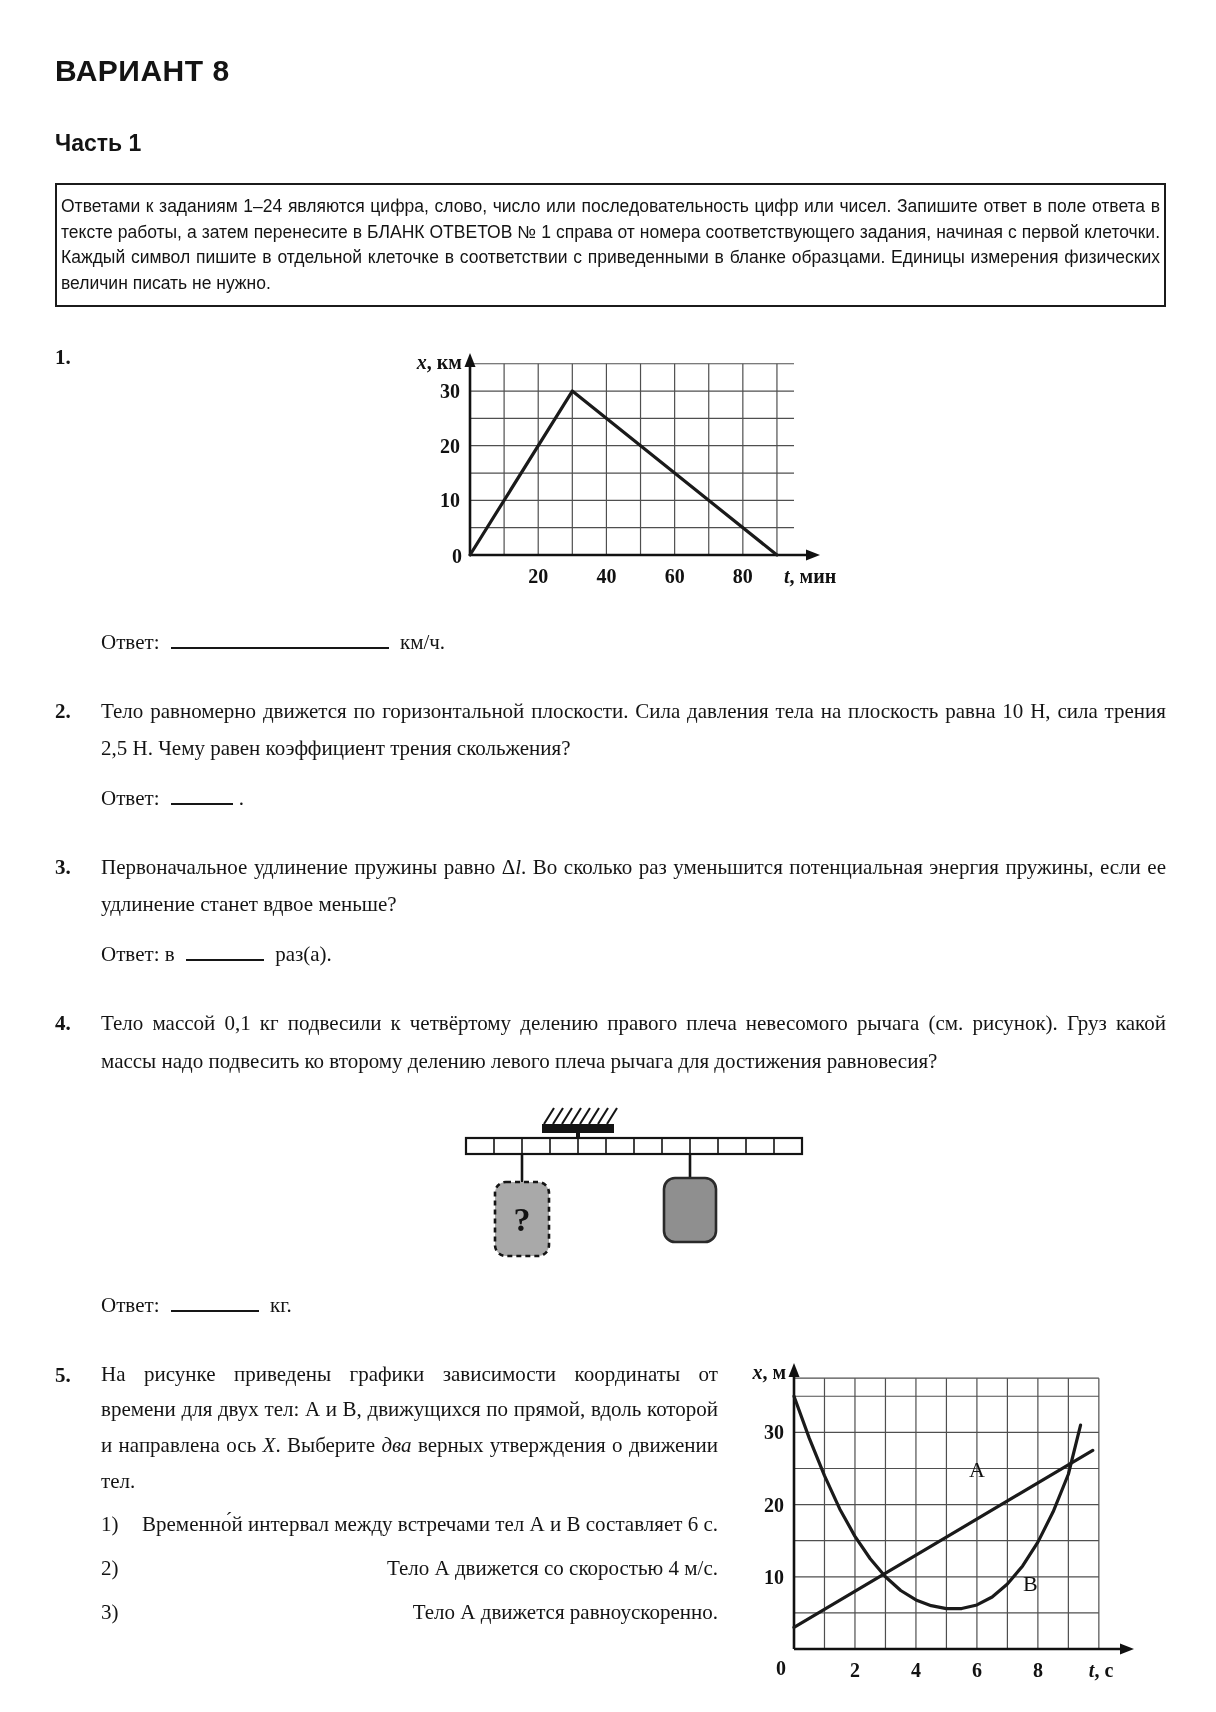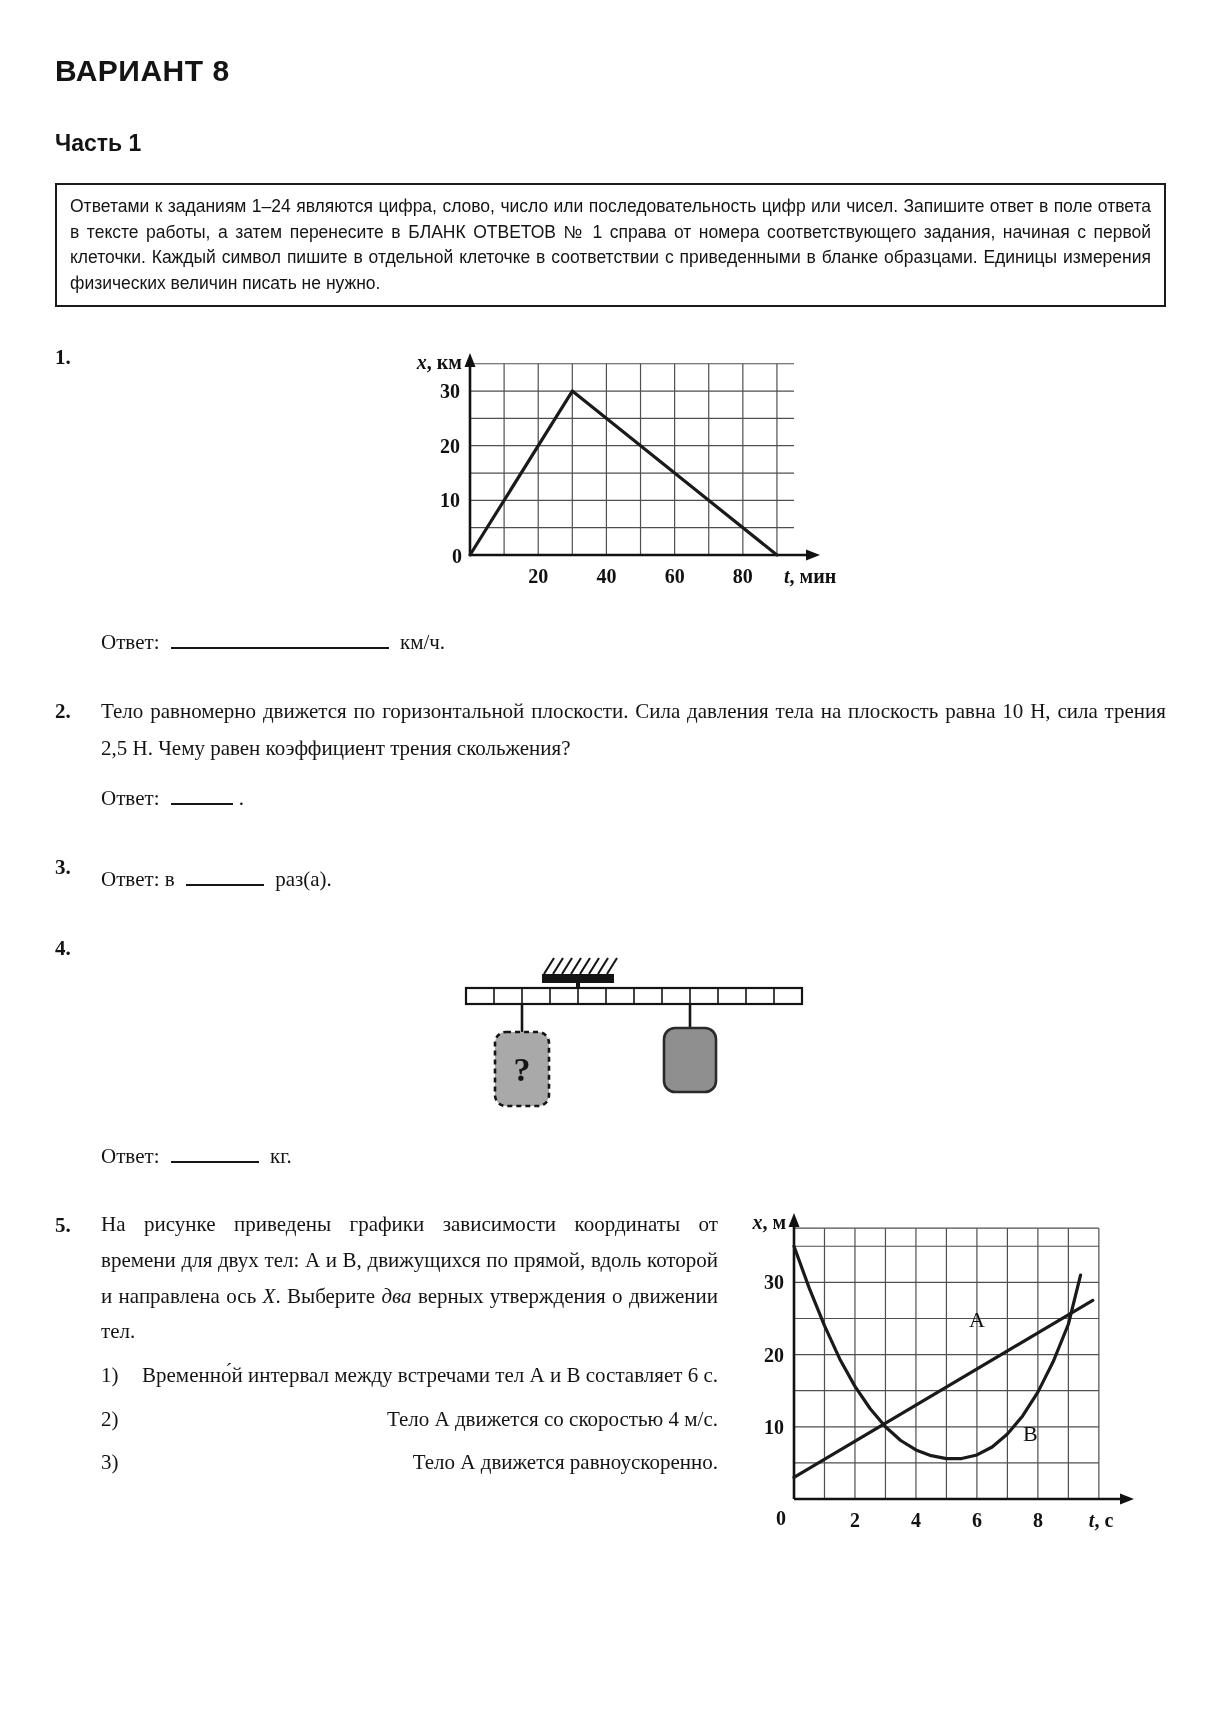--- a/index.html
+++ b/index.html
@@ -15,21 +15,21 @@
     font-size:30px;font-weight:bold;text-align:left;
     margin:0 0 42px 0;letter-spacing:.5px;
   }
   .part{
     font-family:"Liberation Sans","DejaVu Sans",sans-serif;
     font-size:23px;font-weight:bold;
     margin:0 0 26px 0;
   }
   .instr{
     border:2.5px solid #1b1b1b;
-    padding:9px 13px;
+    padding:9px 4px;
     font-family:"Liberation Sans","DejaVu Sans",sans-serif;
     font-size:17.5px;line-height:1.46;text-align:justify;
   }
   .q{display:flex;margin-top:32px;}
   .qnum{width:46px;flex:none;font-weight:bold;font-size:21px;line-height:1.78;}
   .qbody{flex:1;font-size:21px;line-height:1.78;text-align:justify;}
   .qtext{margin:0;}
   .it{font-style:italic;}
   .figure{text-align:center;margin:8px 0 0 0;}
   .answer{margin-top:12px;text-align:left;}
@@ -114,32 +114,34 @@
       <div class="answer">
         <span class="albl">Ответ:</span>
         <span class="blank" style="width:62px"></span><span>.</span>
       </div>
     </div>
   </div>
 
   <div class="q">
     <div class="qnum">3.</div>
     <div class="qbody">
+      <p class="qtext"><span>Первоначальное удлинение пружины равно Δ</span><span class="it">l</span><span>. Во сколько раз уменьшится потенциальная энергия пружины, если ее удлинение станет вдвое меньше?</span></p>
       <div class="answer">
         <span class="albl">Ответ:</span>
         <span>в</span>
         <span class="blank" style="width:78px"></span>
         <span>раз(а).</span>
       </div>
     </div>
   </div>
 
   <div class="q">
     <div class="qnum">4.</div>
     <div class="qbody">
+      <p class="qtext"><span>Тело массой 0,1 кг подвесили к четвёртому делению правого плеча невесомого рычага (см. рисунок). Груз какой массы надо подвесить ко второму делению левого плеча рычага для достижения равновесия?</span></p>
       <div class="figure">
         <svg width="360" height="175">
           <g stroke="#141414" stroke-width="2">
             <line x1="90" y1="36" x2="100" y2="20"></line>
               <line x1="99" y1="36" x2="109" y2="20"></line>
             <line x1="108" y1="36" x2="118" y2="20"></line>
               <line x1="117" y1="36" x2="127" y2="20"></line>
             <line x1="126" y1="36" x2="136" y2="20"></line>
               <line x1="135" y1="36" x2="145" y2="20"></line>
             <line x1="144" y1="36" x2="154" y2="20"></line>

